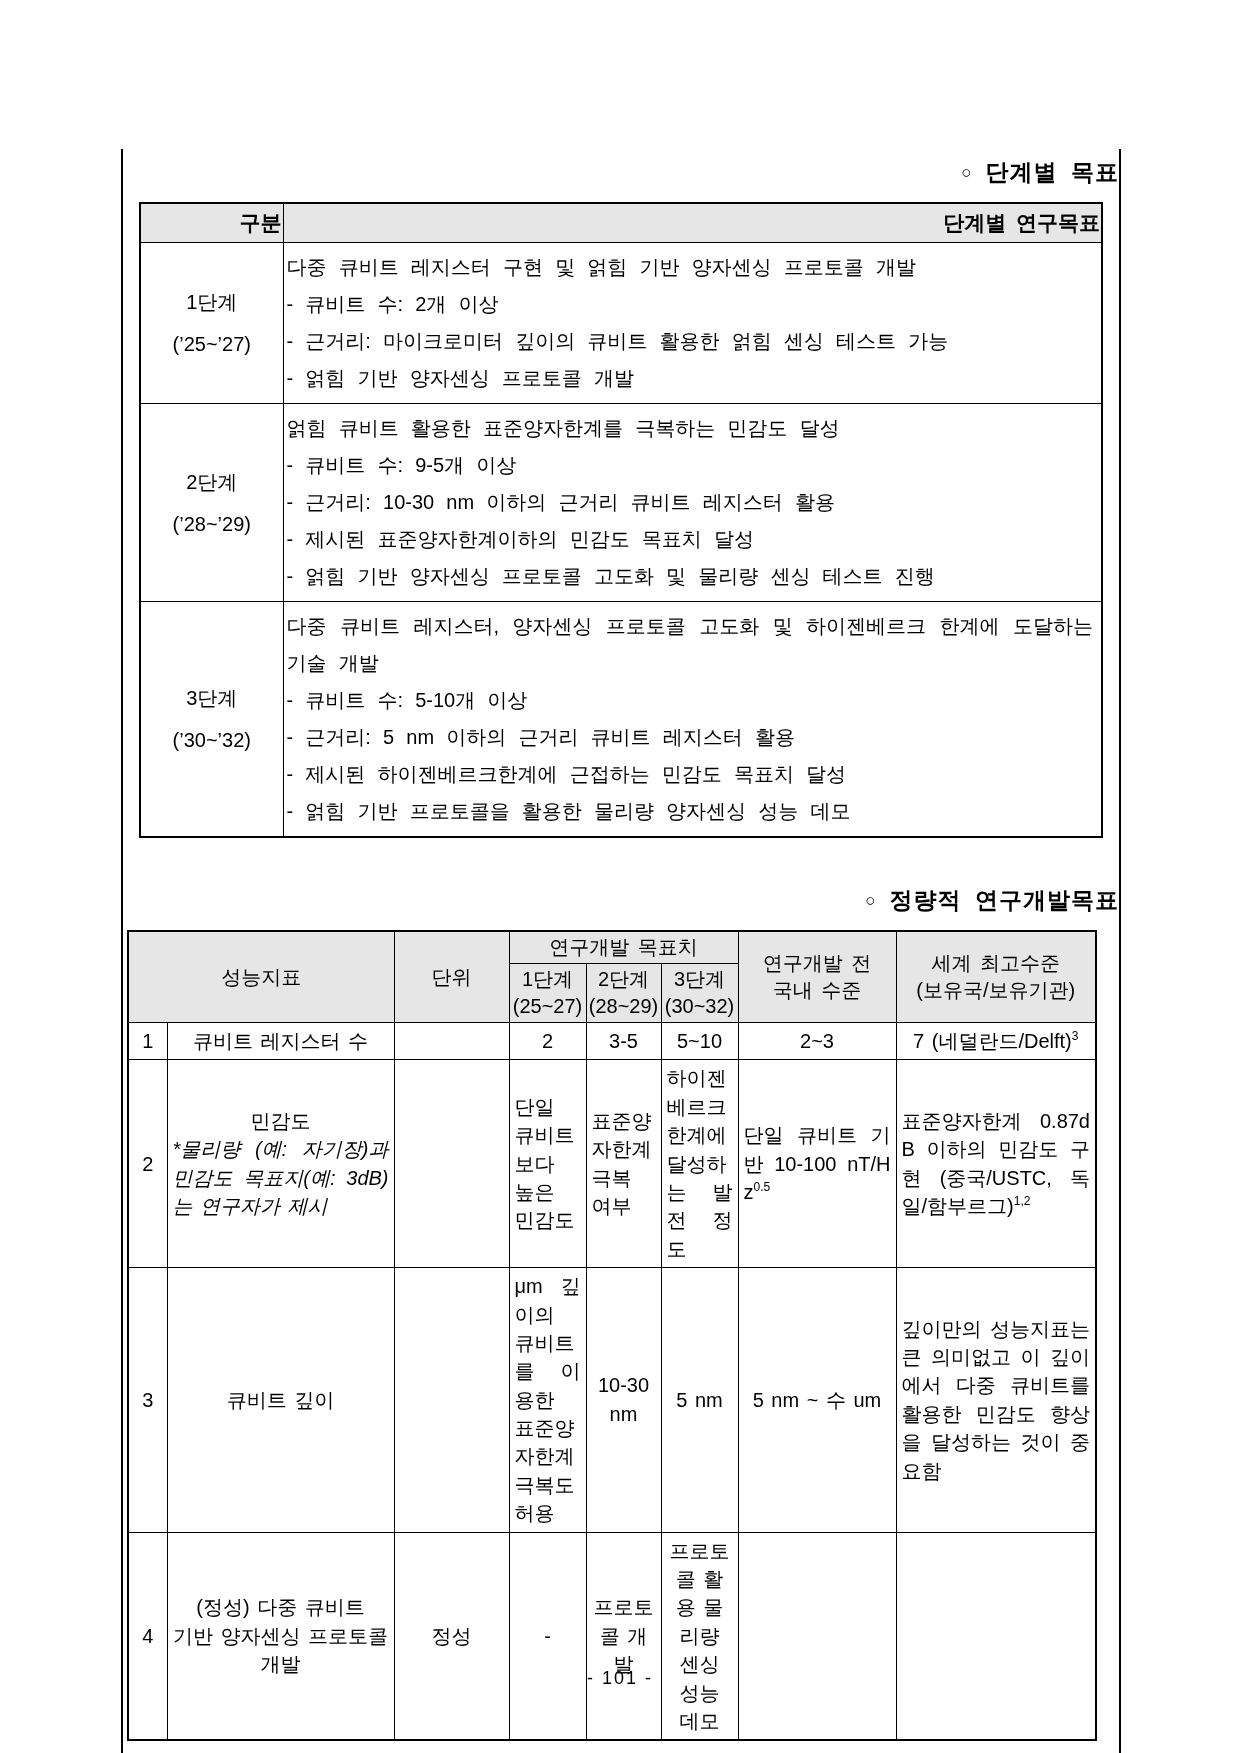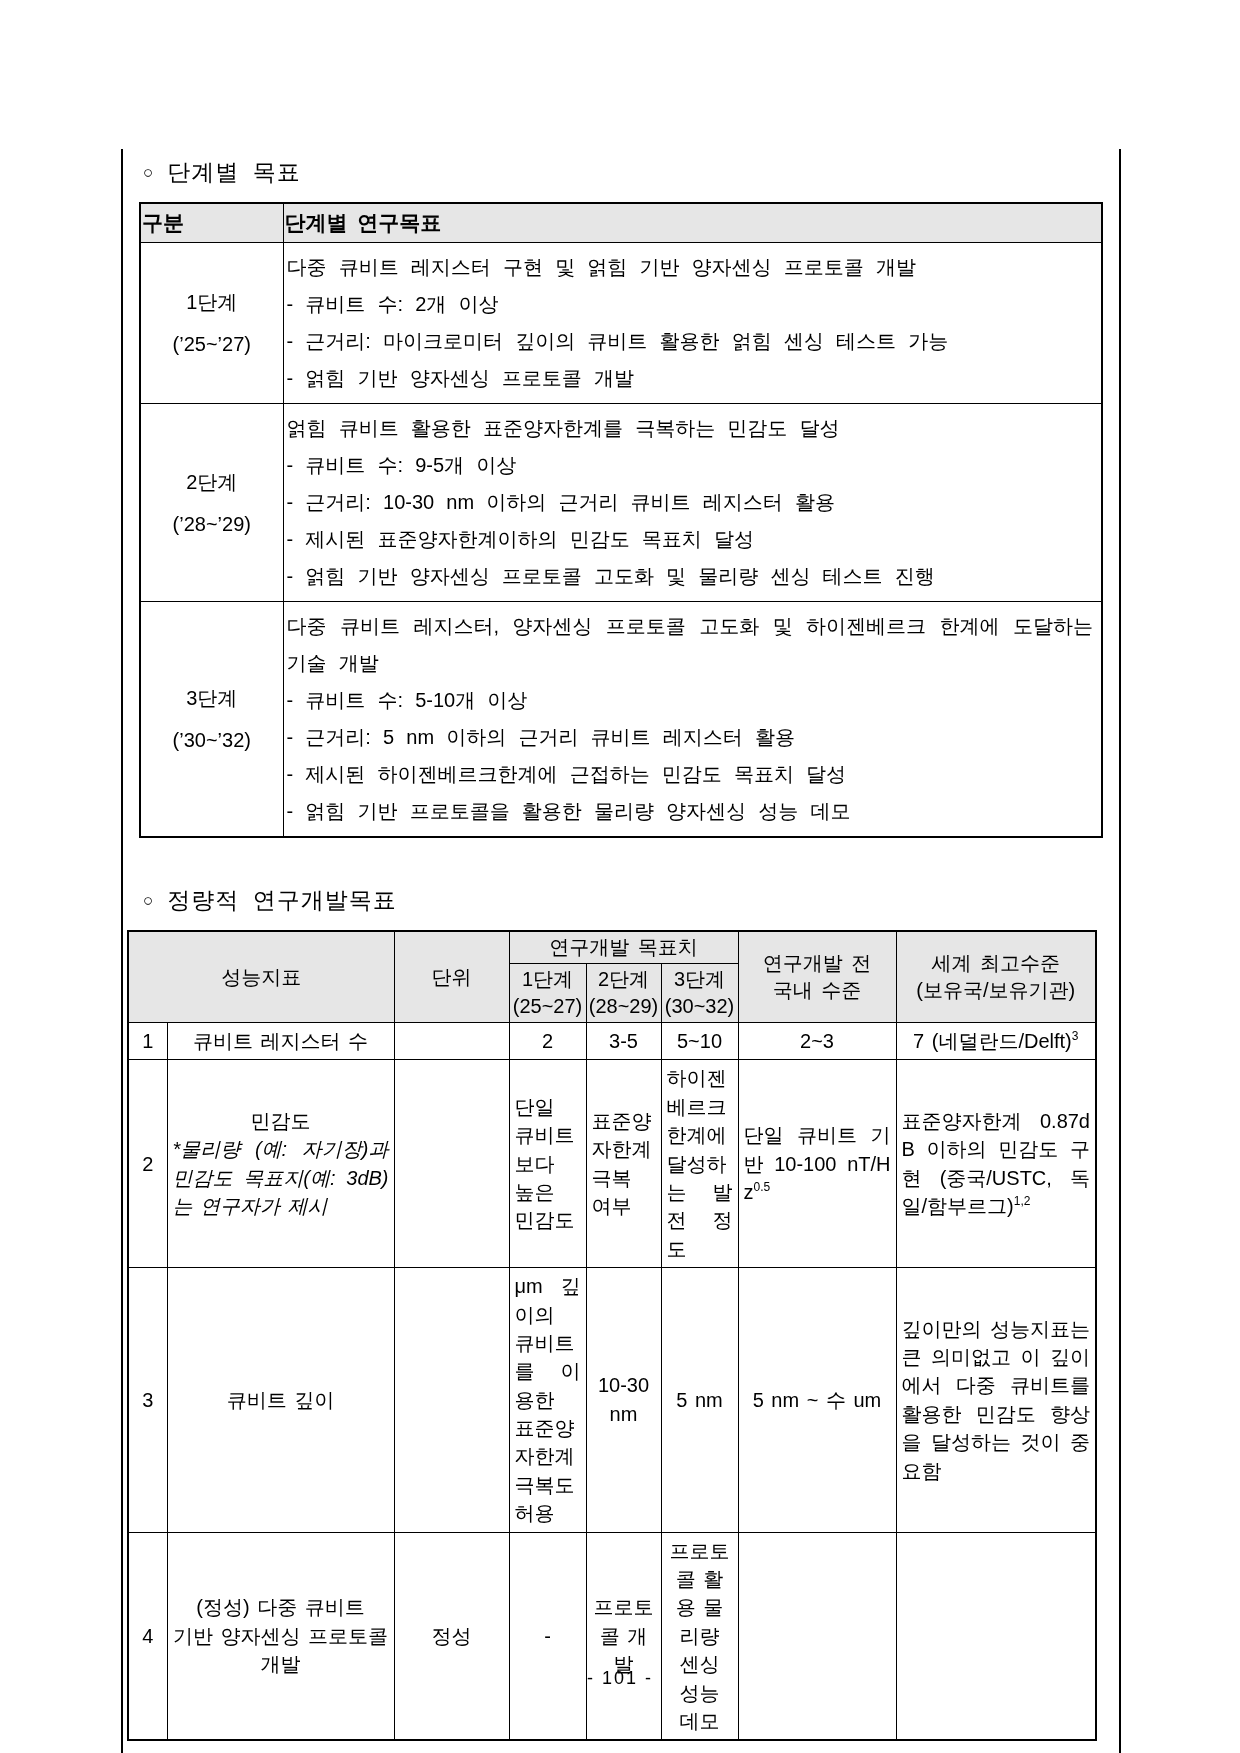--- a/index.html
+++ b/index.html
@@ -7,33 +7,33 @@
     width:1240px;height:1753px;background:#ffffff;color:#000;
     font-family:"Liberation Sans","DejaVu Sans",sans-serif;
     position:relative;overflow:hidden;
   }
   .frame{
     position:absolute;left:121px;top:149px;width:1000px;
     border-left:2px solid #000;border-right:2px solid #000;border-bottom:2px solid #000;
     box-sizing:border-box;padding:2px 0 26px 0;min-height:1458px;
   }
   .heading{
-    font-size:23px;font-weight:normal;letter-spacing:1px;
-    margin:6px 0 14px 20px;word-spacing:6px;
+    font-size:23px;font-weight:bold;letter-spacing:1px;
+    margin:6px 0 14px 20px;word-spacing:6px;text-align:right;
   }
   .heading .bullet{font-size:17px;margin-right:13px;position:relative;top:-2px;}
   .pre{white-space:pre-line;}
 
   
   table{border-collapse:collapse;table-layout:fixed;}
   .t1{margin-left:16px;width:964px;border:2px solid #000;}
   .t1 th,.t1 td{border:1px solid #000;vertical-align:middle;}
   .t1 thead th{
     background:#e6e6e6;font-size:21px;font-weight:bold;height:36px;
-    text-align:left;word-spacing:4px;
+    text-align:right;word-spacing:4px;
   }
   .t1 .stage{width:143px;text-align:center;font-size:20px;line-height:2.1;}
   .t1 .content{
     font-size:20px;line-height:1.85;padding:6px 8px 6px 3px;
     text-align:justify;word-spacing:0.33em;
   }
 
   
   .t2{margin-left:4px;width:968px;border:2px solid #000;}
   .t2 th,.t2 td{border:1px solid #000;vertical-align:middle;box-sizing:border-box;}

